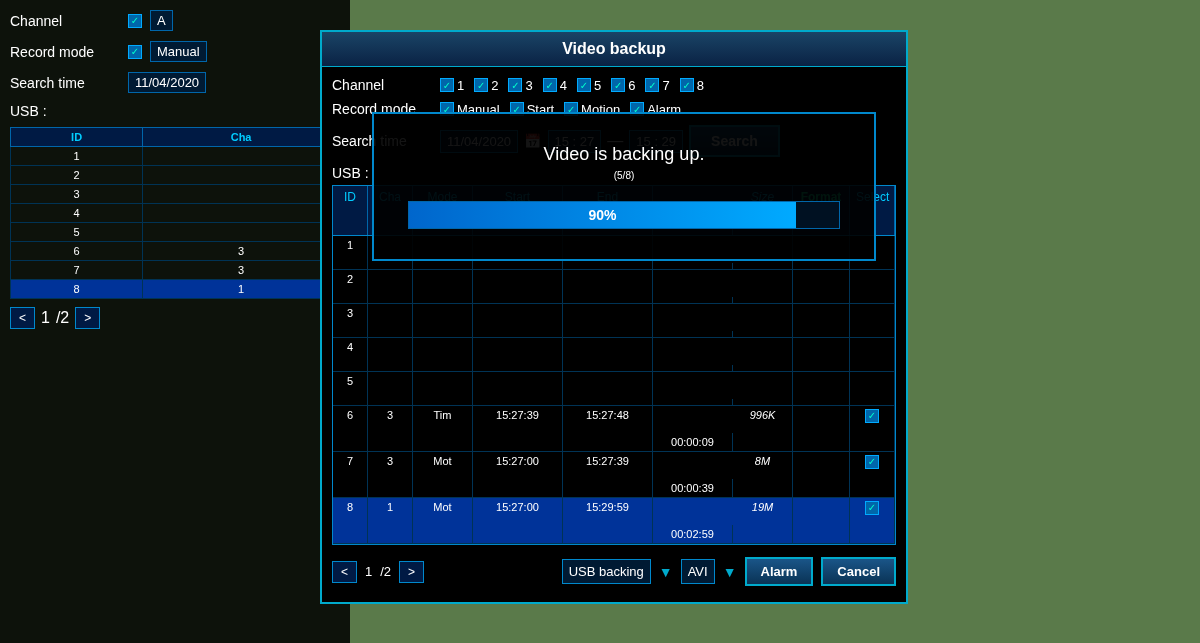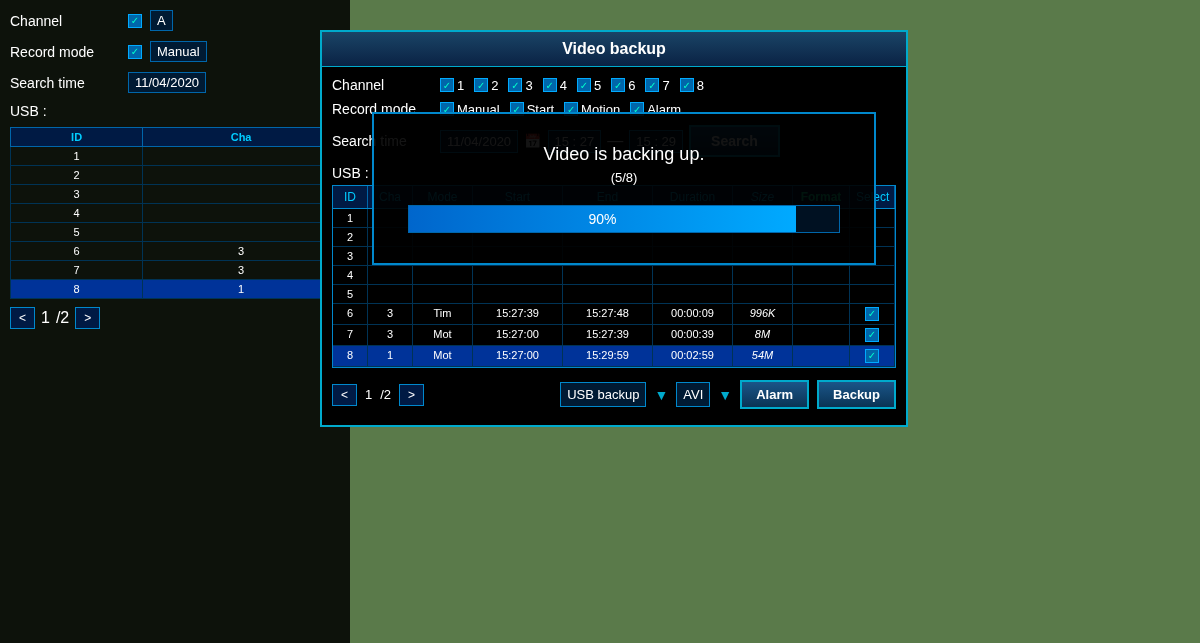--- a/index.html
+++ b/index.html
@@ -149,21 +149,21 @@
       text-align: center;
       color: #fff;
       font-size: 11px;
     }
 
     .col-id { width: 35px; }
     .col-ch { width: 45px; }
     .col-mode { width: 60px; }
     .col-start { width: 90px; }
     .col-end { width: 90px; }
-    .col-dur { width: 80px; }
+    .col-dur { width: 80px; margin-top: 27px; }
     .col-size { width: 60px; font-style: italic; }
     .col-sel { width: 45px; }
 
     .pagination {
       display: flex;
       align-items: center;
       gap: 6px;
       margin-top: 6px;
     }
 
@@ -230,21 +230,21 @@
     }
 
     .progress-bar-fill {
       height: 100%;
       background: linear-gradient(to right, #0066cc, #00aaff);
       display: flex;
       align-items: center;
       justify-content: center;
       font-size: 14px;
       color: #fff;
-      font-weight: normal;
+      font-weight: bold;
     }
 
     
     .lp-row {
       display: flex;
       align-items: center;
       margin-bottom: 10px;
       gap: 8px;
     }
 
@@ -528,44 +528,44 @@
     <div class="td" style="flex:1;"></div>
     <div class="td col-sel"><span class="cb-box" style="display:inline-block;">✓</span></div>
   </div>
           <div class="table-row selected">
     <div class="td col-id">8</div>
     <div class="td col-ch">1</div>
     <div class="td col-mode">Mot</div>
     <div class="td col-start">15:27:00</div>
     <div class="td col-end">15:29:59</div>
     <div class="td col-dur">00:02:59</div>
-    <div class="td col-size">54M</div>
+    <div class="td col-size">19M</div>
     <div class="td" style="flex:1;"></div>
     <div class="td col-sel"><span class="cb-box" style="display:inline-block;">✓</span></div>
   </div>
         </div>
     </div>
 
     <div class="footer-row">
       <button class="pg-btn">&lt;</button>
       <span style="color:#fff; font-size:13px;">1</span>
       <span style="color:#fff; font-size:13px;">/2</span>
       <button class="pg-btn">&gt;</button>
       <span style="flex:1;"></span>
-      <span class="storage-select">USB backup</span>
+      <span class="storage-select">USB backing</span>
       <span style="color:#00aacc; font-size:14px;">▼</span>
       <span class="storage-select">AVI</span>
       <span style="color:#00aacc; font-size:14px;">▼</span>
       <button class="backup-btn">Alarm</button>
-      <button class="cancel-btn">Backup</button>
+      <button class="cancel-btn">Cancel</button>
     </div>
   </div>
 
   <div class="progress-overlay">
     <div class="progress-msg">Video is backing up.</div>
-    <div class="progress-msg" style="font-size:13px; margin-top:-15px;">(5/8)</div>
+    <div class="progress-msg" style="font-size:10px; margin-top:-15px;">(5/8)</div>
     <div class="progress-bar-bg">
       <div class="progress-bar-fill" id="progress-fill" style="width: 90%;">
         <span>90%</span>
       </div>
     </div>
   </div>
 </div>
 
 </body></html>

